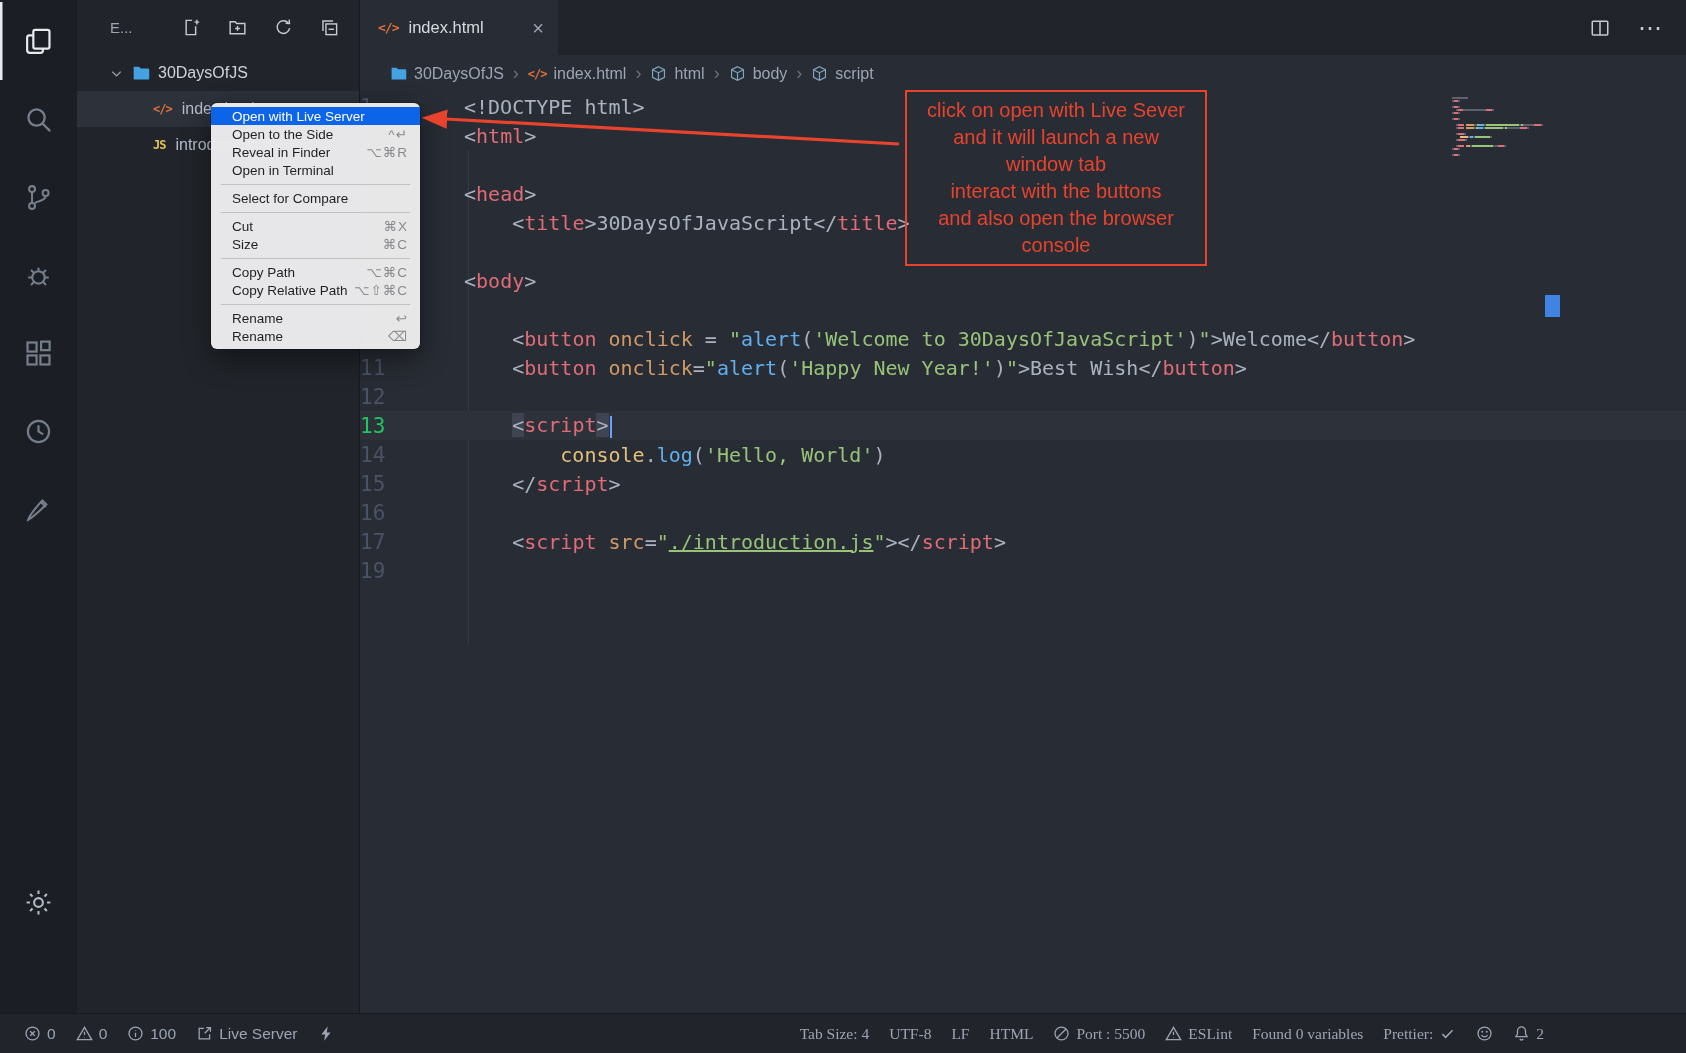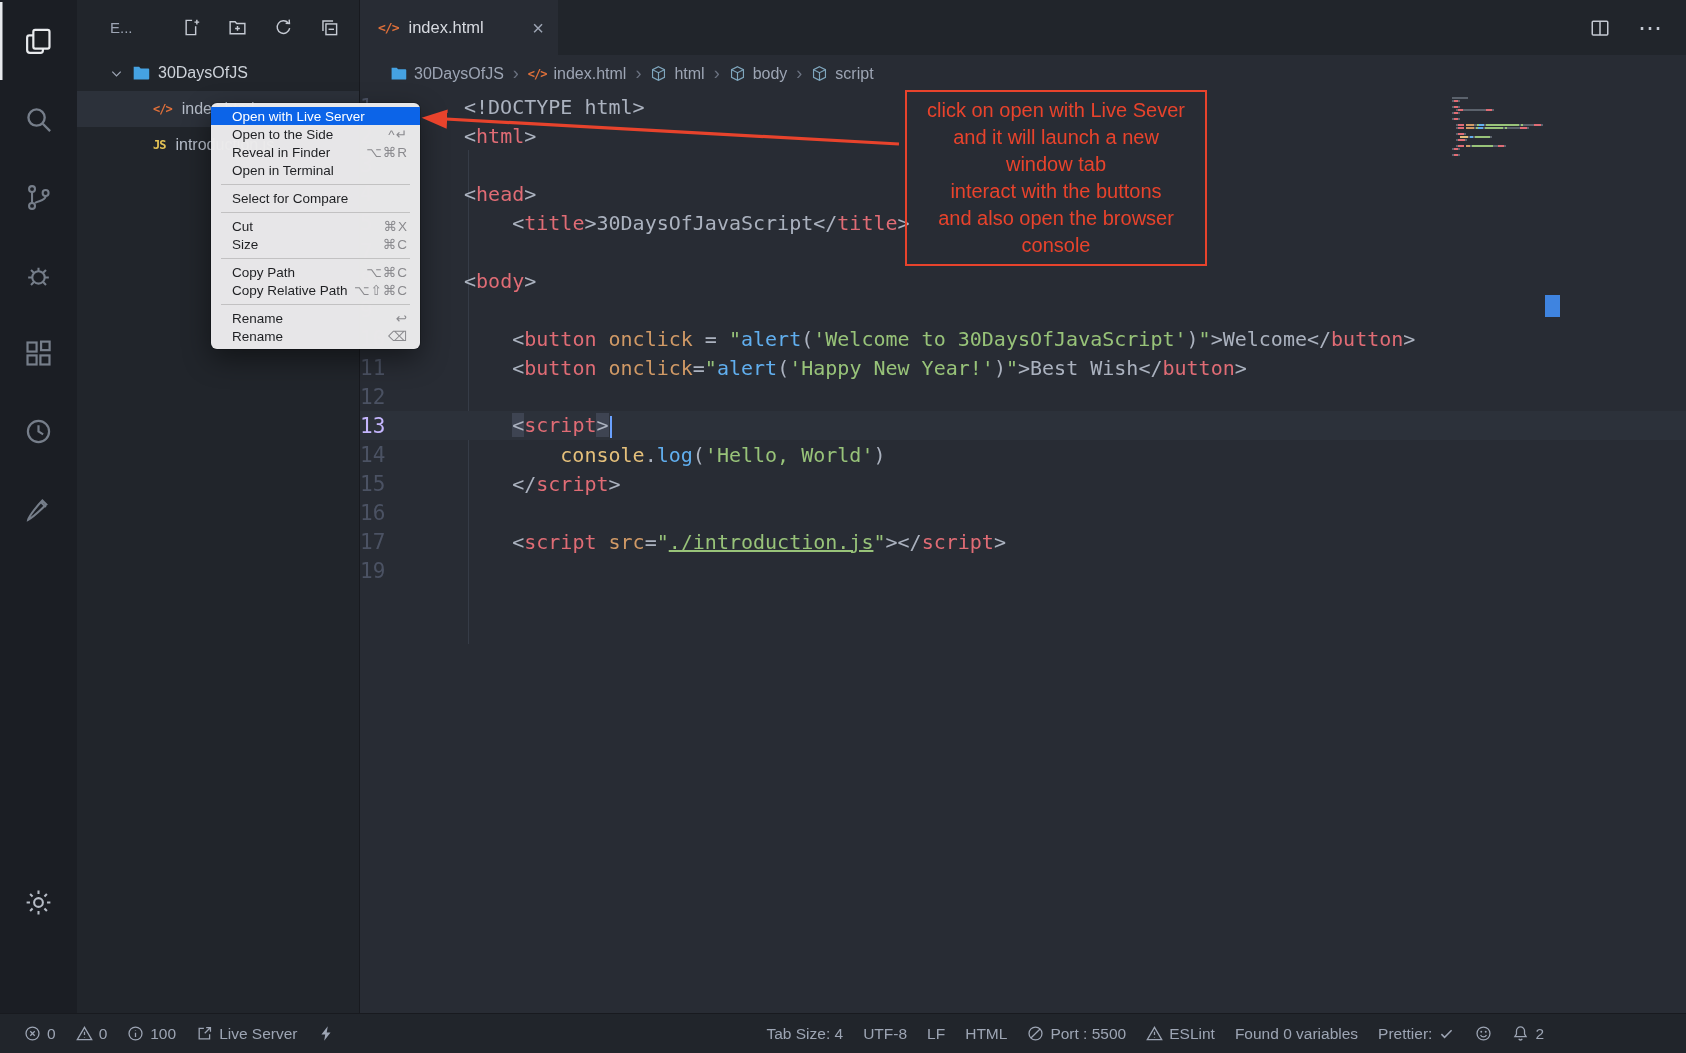--- a/index.html
+++ b/index.html
@@ -54,39 +54,39 @@
   .bc-sep { margin:0 9px; color:#6b7280; font-size:18px; }
   .bc-ic svg { width:17px; height:17px; display:block; }
   .bc-ic.bcs { color:#7fa6bd; }
   .bc-fic { font-size:12px; }
 
   .code { flex:1; position:relative; background:#282c34; overflow:hidden; }
   .indent-guide { position:absolute; left:108px; top:58px; width:1px; height:494px; background:#363c47; }
   .cl { display:flex; height:29px; align-items:center; font-family:"DejaVu Sans Mono",monospace; font-size:20px; position:relative; }
   .cl.hl { background:#2c313a; }
   .gut { width:62px; flex:none; text-align:left; color:#4b5263; font-size:21px; }
-  .cl.hl .gut { color:#c4b5fd; }
+  .cl.hl .gut { color:#22c55e; }
   .lc { padding-left:42px; white-space:pre; color:#abb2bf; }
   .cl.hl .lc::after { content:""; display:inline-block; width:2px; height:22px; background:#6aa1ff; vertical-align:middle; margin-left:1px; }
   .tk.p { color:#abb2bf; } .tk.tag { color:#e06c75; } .tk.attr { color:#d19a66; }
   .tk.str { color:#98c379; } .tk.fn { color:#61afef; } .tk.obj { color:#e5c07b; }
   .tk.link { color:#98c379; text-decoration:underline; }
   .tk.occ { background:#3e4452; }
 
   .minimap { position:absolute; top:5px; right:142px; width:92px; display:flex; flex-direction:column; gap:1px; cursor:pointer; }
   .mm-row { height:2px; display:flex; }
   .mm-seg { height:2px; display:block; }
   .c-p { background:#99a3b2; opacity:.45; } .c-tag { background:#e06c75; } .c-attr { background:#d19a66; }
   .c-str { background:#98c379; } .c-fn { background:#61afef; } .c-obj { background:#e5c07b; } .c-link { background:#98c379; }
   .ov-marker { position:absolute; right:126px; top:203px; width:15px; height:22px; background:#3f84e0; }
 
   
   .statusbar { height:40px; background:#21252b; display:flex; align-items:center; padding:0 14px 0 14px; color:#9da5b4; font-size:15.5px; flex:none; border-top:1px solid #181a1f; }
   .st-left { display:flex; align-items:center; }
-  .st-right { margin-left:auto; display:flex; align-items:center; padding-right:118px; }
+  .st-right { margin-left:auto; display:flex; align-items:center; padding-right:118px;font-family:Liberation Serif, serif; }
   .st-item { display:flex; align-items:center; gap:6px; padding:0 10px; cursor:pointer; white-space:nowrap; }
   .st-ic svg { width:17px; height:17px; display:block; }
 
   
   .context-menu {
     position:absolute; left:211px; top:103px; width:209px; z-index:40;
     background:rgba(236,235,236,0.98); border-radius:6px; padding:4px 0;
     box-shadow:0 10px 28px rgba(0,0,0,.45), 0 0 0 1px rgba(0,0,0,.18);
     font-size:13.5px; color:#1f2023;
   }

